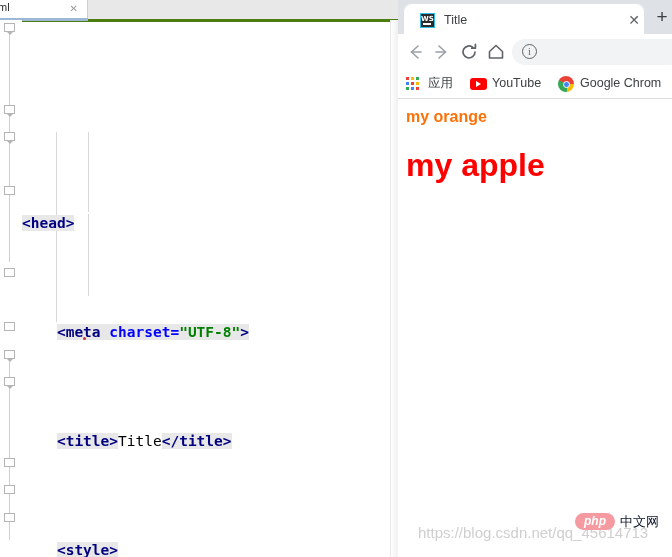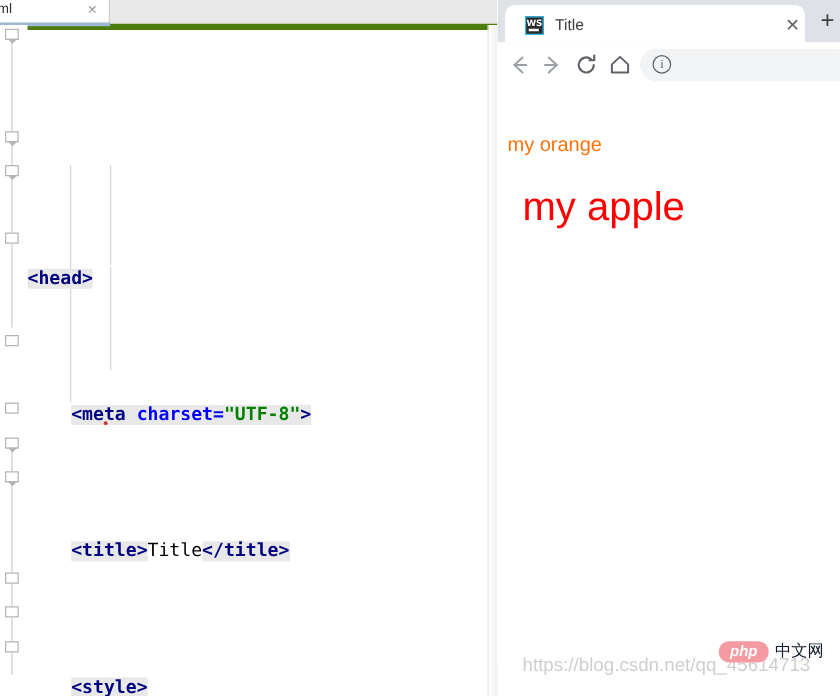--- a/index.html
+++ b/index.html
@@ -30,21 +30,21 @@
     background: #ffffff;
     overflow: hidden;
   }
 
   #ide-tabbar {
     position: absolute;
     left: 0; top: 0;
     width: 398px;
     height: 19px;
     background: #e8e8e8;
-    border-bottom: 5px solid #4d7c0f;
+    border-bottom: 3px solid #4d7c0f;
   }
   #ide-tab {
     position: absolute;
     left: 0; top: 0;
     width: 88px;
     height: 19px;
     background: #ffffff;
     border-right: 1px solid #cfcfcf;
     box-sizing: border-box;
   }
@@ -349,24 +349,24 @@
   #page-div {
     position: absolute;
     left: 8px; top: 9px;
   }
   #page-orange {
     font-size: 16px;
     font-family: "Liberation Sans", sans-serif;
     line-height: 18px;
   }
   #page-h1 {
-    margin: 12px;
+    margin: 0;
     padding: 0;
     font-size: 32px;
-    font-weight: normal;
+    font-weight: bold;
     font-family: "Liberation Sans", sans-serif;
     line-height: 37px;
     margin-top: 21px;
   }
 
   
   #wm-url {
     position: absolute;
     left: 418px; top: 524px;
     font-size: 15px;
@@ -516,24 +516,50 @@
         <svg width="22" height="22" viewBox="0 0 22 22">
             <path d="M4.5 10.5 L11 4.5 L17.5 10.5 L17.5 17 L4.5 17 Z" fill="none" stroke="currentColor" stroke-width="1.6" stroke-linejoin="round"></path>
           </svg>
       </span>
 
       <div id="omnibox">
         <span id="omni-info">i</span>
       </div>
     </div>
 
+    <div id="br-bookmarks">
+      <div class="bm" id="bm-apps">
+        <span id="apps-grid">
+          <i class="apps-dot" style="left:0;top:0;background:#ea4335;"></i>
+          <i class="apps-dot" style="left:5px;top:0;background:#fbbc05;"></i>
+          <i class="apps-dot" style="left:10px;top:0;background:#34a853;"></i>
+          <i class="apps-dot" style="left:0;top:5px;background:#4285f4;"></i>
+          <i class="apps-dot" style="left:5px;top:5px;background:#ea4335;"></i>
+          <i class="apps-dot" style="left:10px;top:5px;background:#fbbc05;"></i>
+          <i class="apps-dot" style="left:0;top:10px;background:#34a853;"></i>
+          <i class="apps-dot" style="left:5px;top:10px;background:#4285f4;"></i>
+          <i class="apps-dot" style="left:10px;top:10px;background:#ea4335;"></i>
+        </span>
+        <span class="bm-label">应用</span>
+      </div>
+
+      <div class="bm" id="bm-youtube">
+        <span id="yt-icon"></span>
+        <span class="bm-label">YouTube</span>
+      </div>
+
+      <div class="bm" id="bm-chrome">
+        <span id="chrome-icon"></span>
+        <span class="bm-label">Google Chrom</span>
+      </div>
+    </div>
 
     <div id="br-viewport">
       <div id="page-div">
-        <div id="page-orange" style="color: rgb(251, 114, 9);">my orange</div>
+        <div id="page-orange" style="color: rgb(251, 114, 9); font-weight: bold;">my orange</div>
         <h1 id="page-h1" style="color: rgb(255, 0, 0);">my apple</h1>
       </div>
     </div>
   </div>
 
   <div id="wm-url">https://blog.csdn.net/qq_45614713</div>
   <div id="wm-logo">php</div>
   <div id="wm-cn">中文网</div>
 
 </div>

